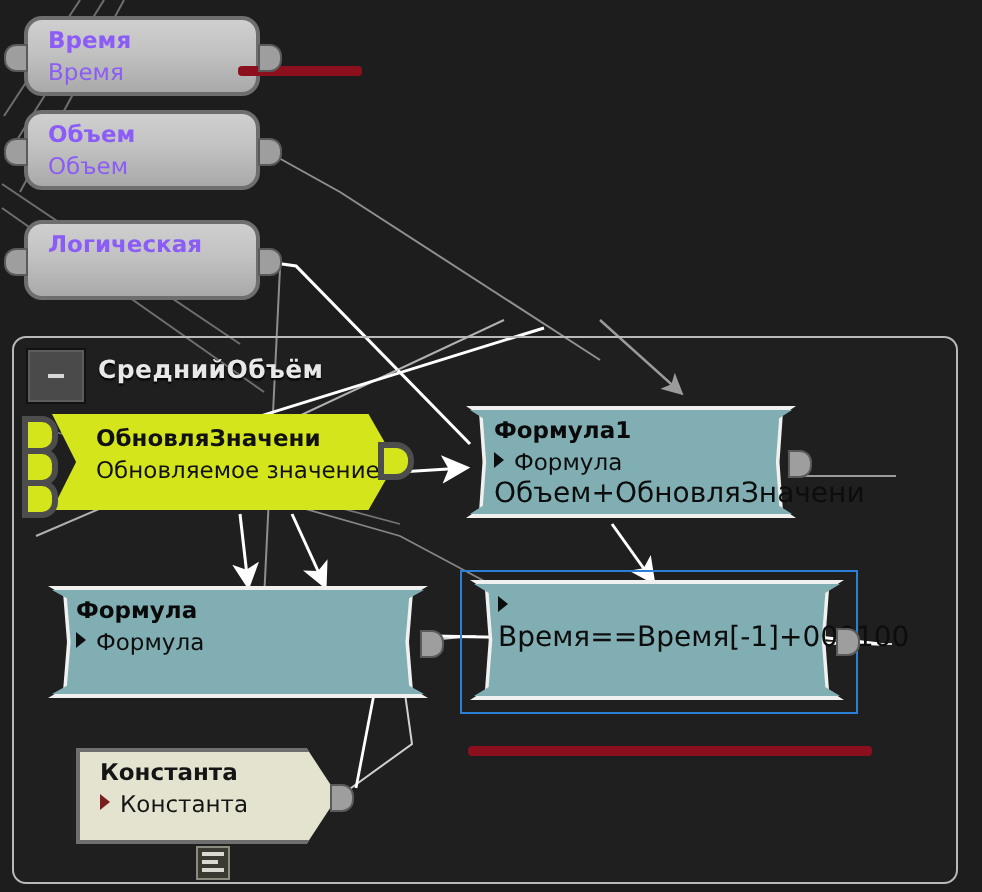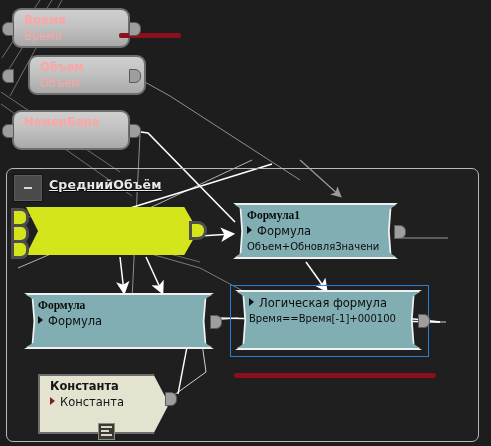--- a/index.html
+++ b/index.html
@@ -11,49 +11,49 @@
   #wires{position:absolute;left:0;top:0;width:491px;height:446px;pointer-events:none;}
 
   
   .group-frame{position:absolute;border:1px solid #b9b9b9;border-radius:7px;
                background:rgba(255,255,255,0.012);}
   .group-collapse{position:absolute;width:28px;height:26px;background:#4a4a4a;
                   border:1px solid #121212;box-shadow:inset 0 0 0 1px #5d5d5d;}
   .group-collapse i{position:absolute;left:50%;top:50%;width:8px;height:2px;
                     margin:-1px 0 0 -4px;background:#d8d8d8;display:block;}
   .group-title{position:absolute;color:#e8e8e8;font-size:12.5px;font-weight:600;
-               letter-spacing:.2px;white-space:nowrap;text-shadow:0 1px 1px #000;text-decoration:underline;}
+               letter-spacing:.2px;white-space:nowrap;text-shadow:0 1px 1px #000;}
 
   
   .node{position:absolute;box-sizing:border-box;}
   .node .body{position:absolute;left:0;top:0;right:0;bottom:0;}
   .node .txt{position:absolute;left:12px;right:12px;top:5px;}
   .node .t1{font-size:11.5px;font-weight:bold;white-space:nowrap;line-height:15px;}
   .node .t2{font-size:11.5px;white-space:nowrap;line-height:16px;}
-  .node .t3{font-size:10px;white-space:nowrap;line-height:16px;}
+  .node .t3{font-size:14px;white-space:nowrap;line-height:16px;}
   .tri{display:inline-block;width:0;height:0;border-left:5px solid currentColor;
        border-top:4px solid transparent;border-bottom:4px solid transparent;
        margin-right:5px;vertical-align:1px;}
 
   
   .n-grey .body{background:linear-gradient(180deg,#cfcfcf 0%,#c2c2c2 45%,#a9a9a9 100%);
                 border:2px solid #6e6e6e;border-radius:9px;}
-  .n-grey .txt{color:#fca5a5;}
+  .n-grey .txt{color:#8b5cf6;}
 
   
   .n-yellow .body{background:#d4e61b;clip-path:polygon(0 0,92% 0,100% 50%,92% 100%,0 100%,7% 50%);}
   .n-yellow .shadow{position:absolute;left:-6px;top:3px;right:-2px;bottom:-3px;background:#4d4d4d;
                     clip-path:polygon(0 0,92% 0,100% 50%,92% 100%,0 100%,7% 50%);z-index:-1;}
   .n-yellow .txt{color:#111;left:22px;}
   .n-teal .outline{position:absolute;left:0;top:0;right:0;bottom:0;background:#f0f0f0;
       clip-path:polygon(0% 0%,100% 0%,96% 8%,95% 50%,96% 92%,100% 100%,0% 100%,4% 92%,5% 50%,4% 8%);}
   .n-teal .inner{position:absolute;left:2px;top:2px;right:2px;bottom:2px;background:#80aeb3;
       clip-path:polygon(0% 0%,100% 0%,96% 8%,95% 50%,96% 92%,100% 100%,0% 100%,4% 92%,5% 50%,4% 8%);}
   .n-teal .txt{color:#0d0d0d;left:14px;}
-  .n-teal .t1{color:#0a0a0a;font-family:Liberation Serif, serif;}
+  .n-teal .t1{color:#0a0a0a;}
 
   
   .n-cream .body{background:#e3e3cf;border:2px solid #6e6e6e;
                  clip-path:polygon(0 0,88% 0,100% 50%,88% 100%,0 100%);}
   .n-cream .txt{color:#151515;}
 
   
   .sel-ring{position:absolute;border:1px solid #2b7fd4;box-sizing:border-box;}
 
   
@@ -134,38 +134,42 @@
   </div>
 
   <div class="node n-grey" id="io0" style="left: 12px; top: 8px; width: 118px; height: 40px;">
     <div class="body"></div>
     <div class="txt">
       <div class="t1">Время</div>
       <div class="t2">Время</div>
     </div>
   </div>
 
-  <div class="node n-grey" id="io1" style="left: 28px; top: 55px; width: 118px; height: 40px;">
+  <div class="node n-grey" id="io1" style="left: 12px; top: 55px; width: 118px; height: 40px;">
     <div class="body"></div>
     <div class="txt">
       <div class="t1">Объем</div>
       <div class="t2">Объем</div>
     </div>
   </div>
 
   <div class="node n-grey" id="io2" style="left: 12px; top: 110px; width: 118px; height: 40px;">
     <div class="body"></div>
     <div class="txt">
-      <div class="t1">НомерБара</div>
+      <div class="t1">Логическая</div>
     </div>
   </div>
 
   <div class="node n-yellow" id="nd0" style="left: 26px; top: 207px; width: 172px; height: 48px;">
     <div class="shadow"></div>
     <div class="body"></div>
+    <div class="txt">
+      <div class="t1">ОбновляЗначени</div>
+      <div class="t2">Обновляемое значение</div>
+    </div>
   </div>
 
   <div class="node n-teal" id="nd1" style="left: 233px; top: 203px; width: 165px; height: 56px;">
     <div class="outline"></div>
     <div class="inner"></div>
     <div class="txt">
       <div class="t1">Формула1</div>
       <div class="t2"><span class="tri"></span><span>Формула</span></div>
       <div class="t3">Объем+ОбновляЗначени</div>
     </div>
@@ -177,27 +181,27 @@
     <div class="txt">
       <div class="t1">Формула</div>
       <div class="t2"><span class="tri"></span><span>Формула</span></div>
     </div>
   </div>
 
   <div class="node n-teal" id="nd3" style="left: 235px; top: 290px; width: 187px; height: 60px;">
     <div class="outline"></div>
     <div class="inner"></div>
     <div class="txt">
-      <div class="t2"><span class="tri"></span><span>Логическая формула</span></div>
+      <div class="t2"><span class="tri"></span></div>
       <div class="t3">Время==Время[-1]+000100</div>
     </div>
   </div>
   <div class="sel-ring" id="selr" style="left: 230px; top: 285px; width: 199px; height: 72px;"></div>
 
-  <div class="node n-cream" id="nd4" style="left: 38px; top: 374px; width: 131px; height: 60px;">
+  <div class="node n-cream" id="nd4" style="left: 38px; top: 374px; width: 131px; height: 48px;">
     <div class="body"></div>
     <div class="txt">
       <div class="t1">Константа</div>
       <div class="t2"><span class="tri" style="border-left-color:#7a1f1f"></span><span>Константа</span></div>
     </div>
   </div>
 
   <div class="listicon" id="lico" style="left: 98px; top: 423px; width: 15px; height: 15px;">
     <span style="top:2px;width:11px"></span>
     <span style="top:6px;width:8px"></span>

